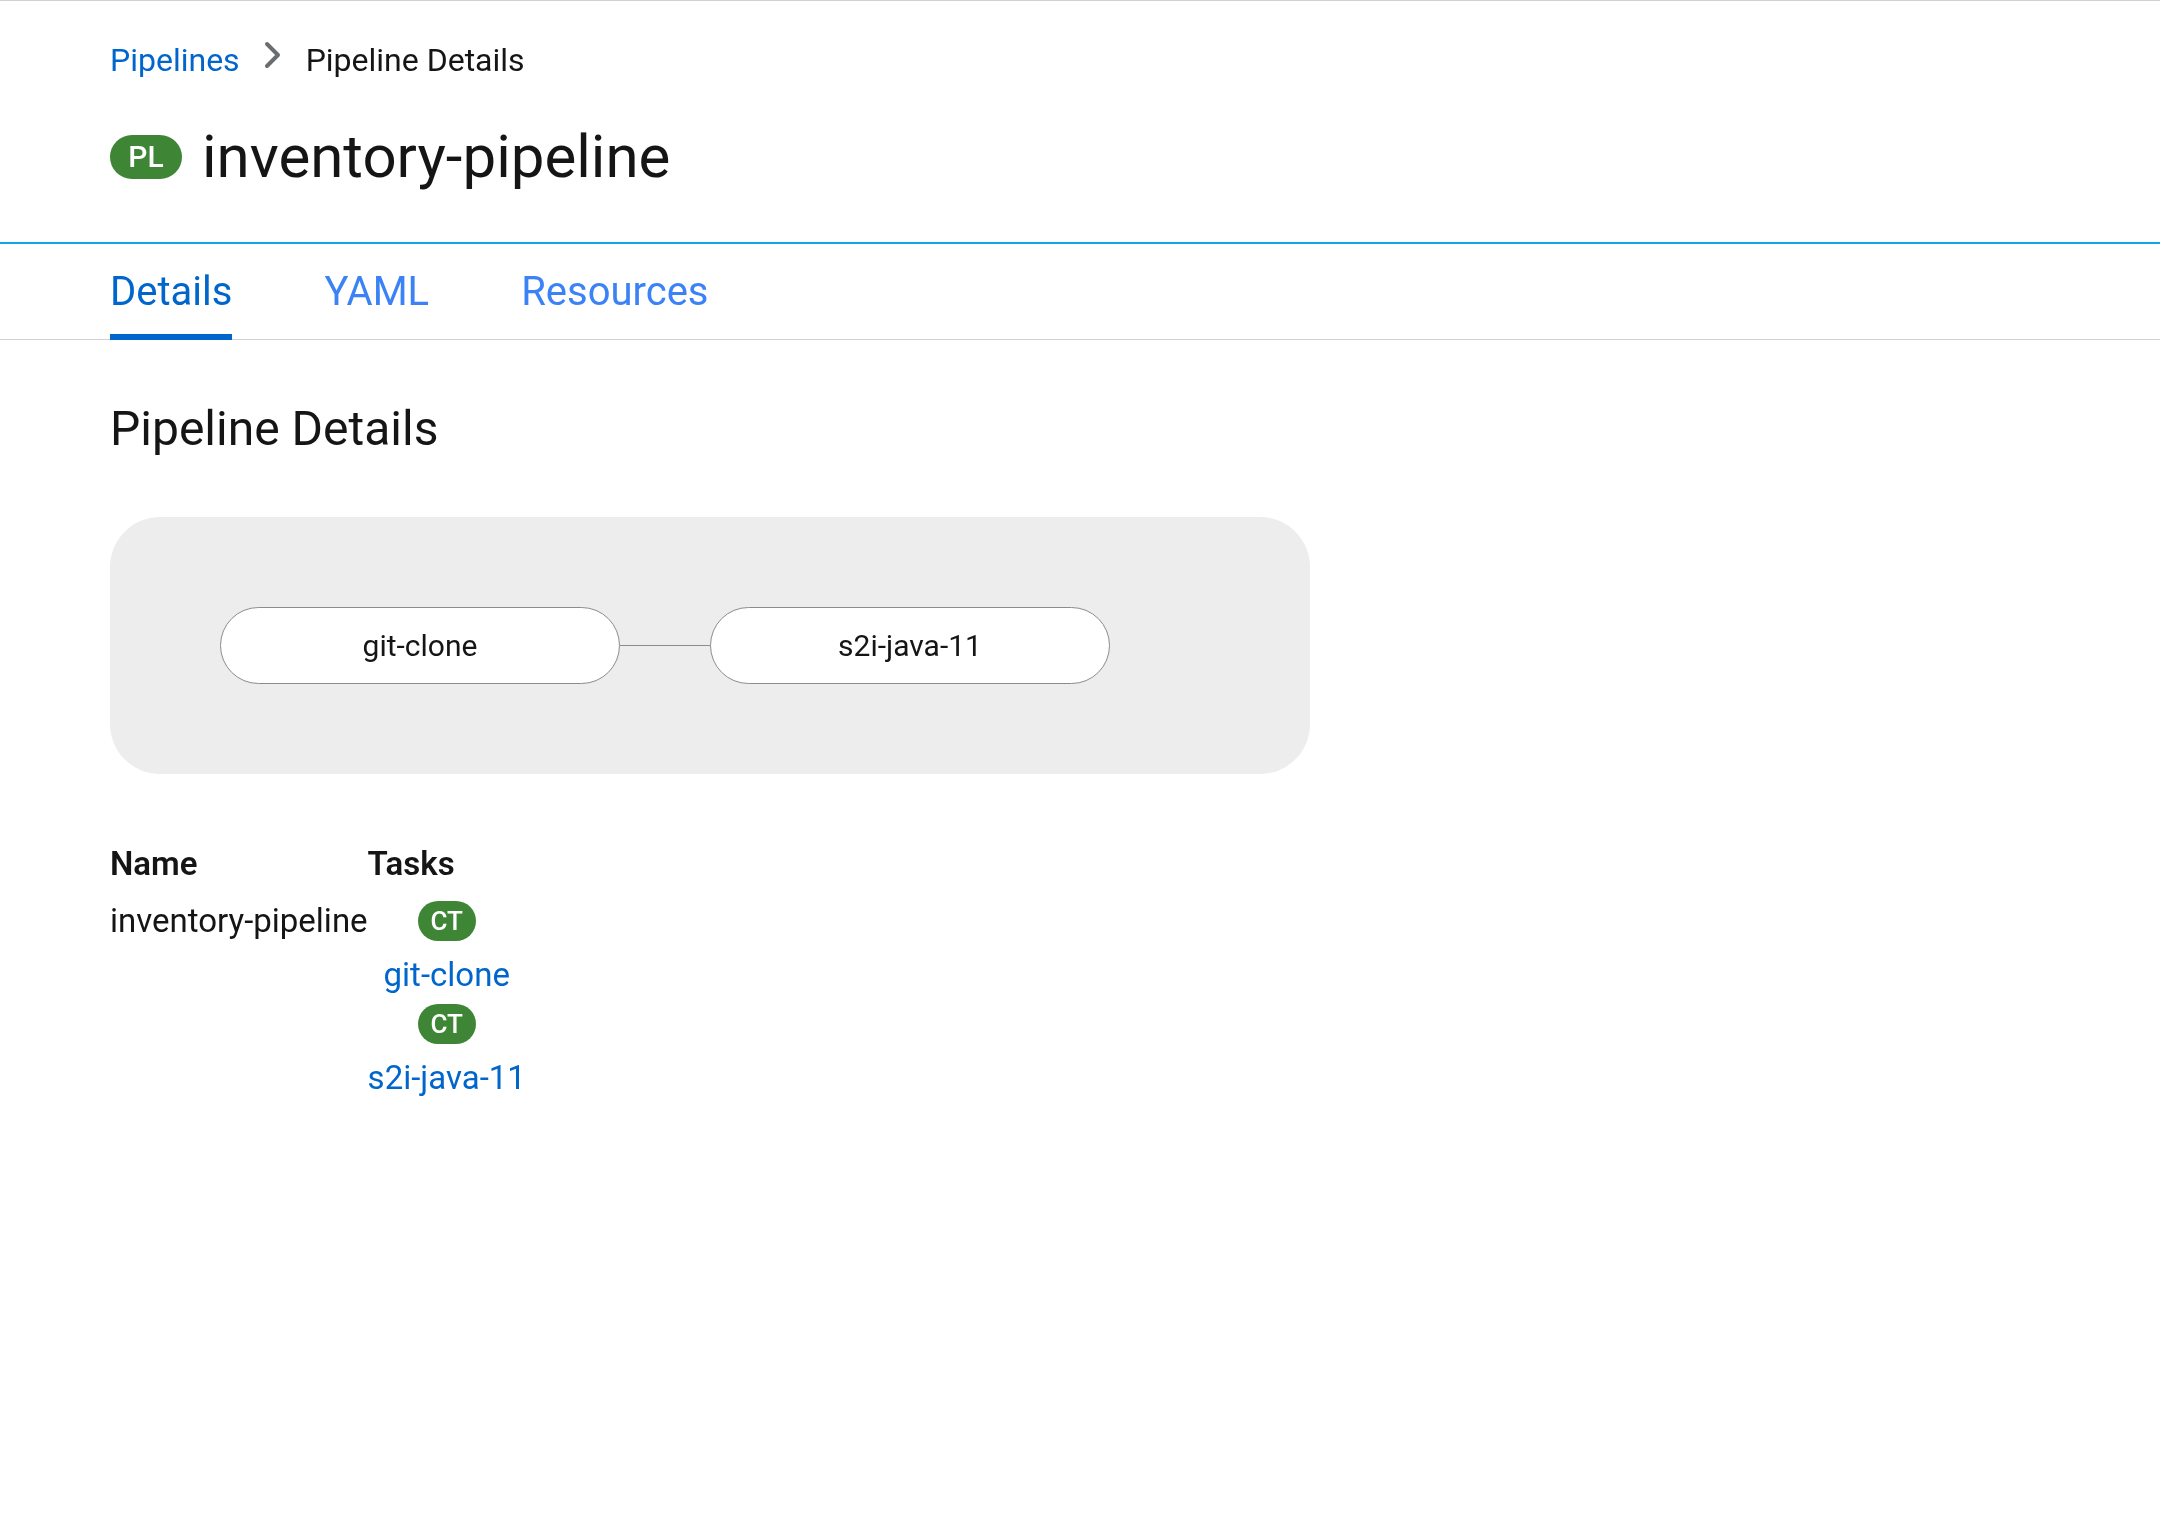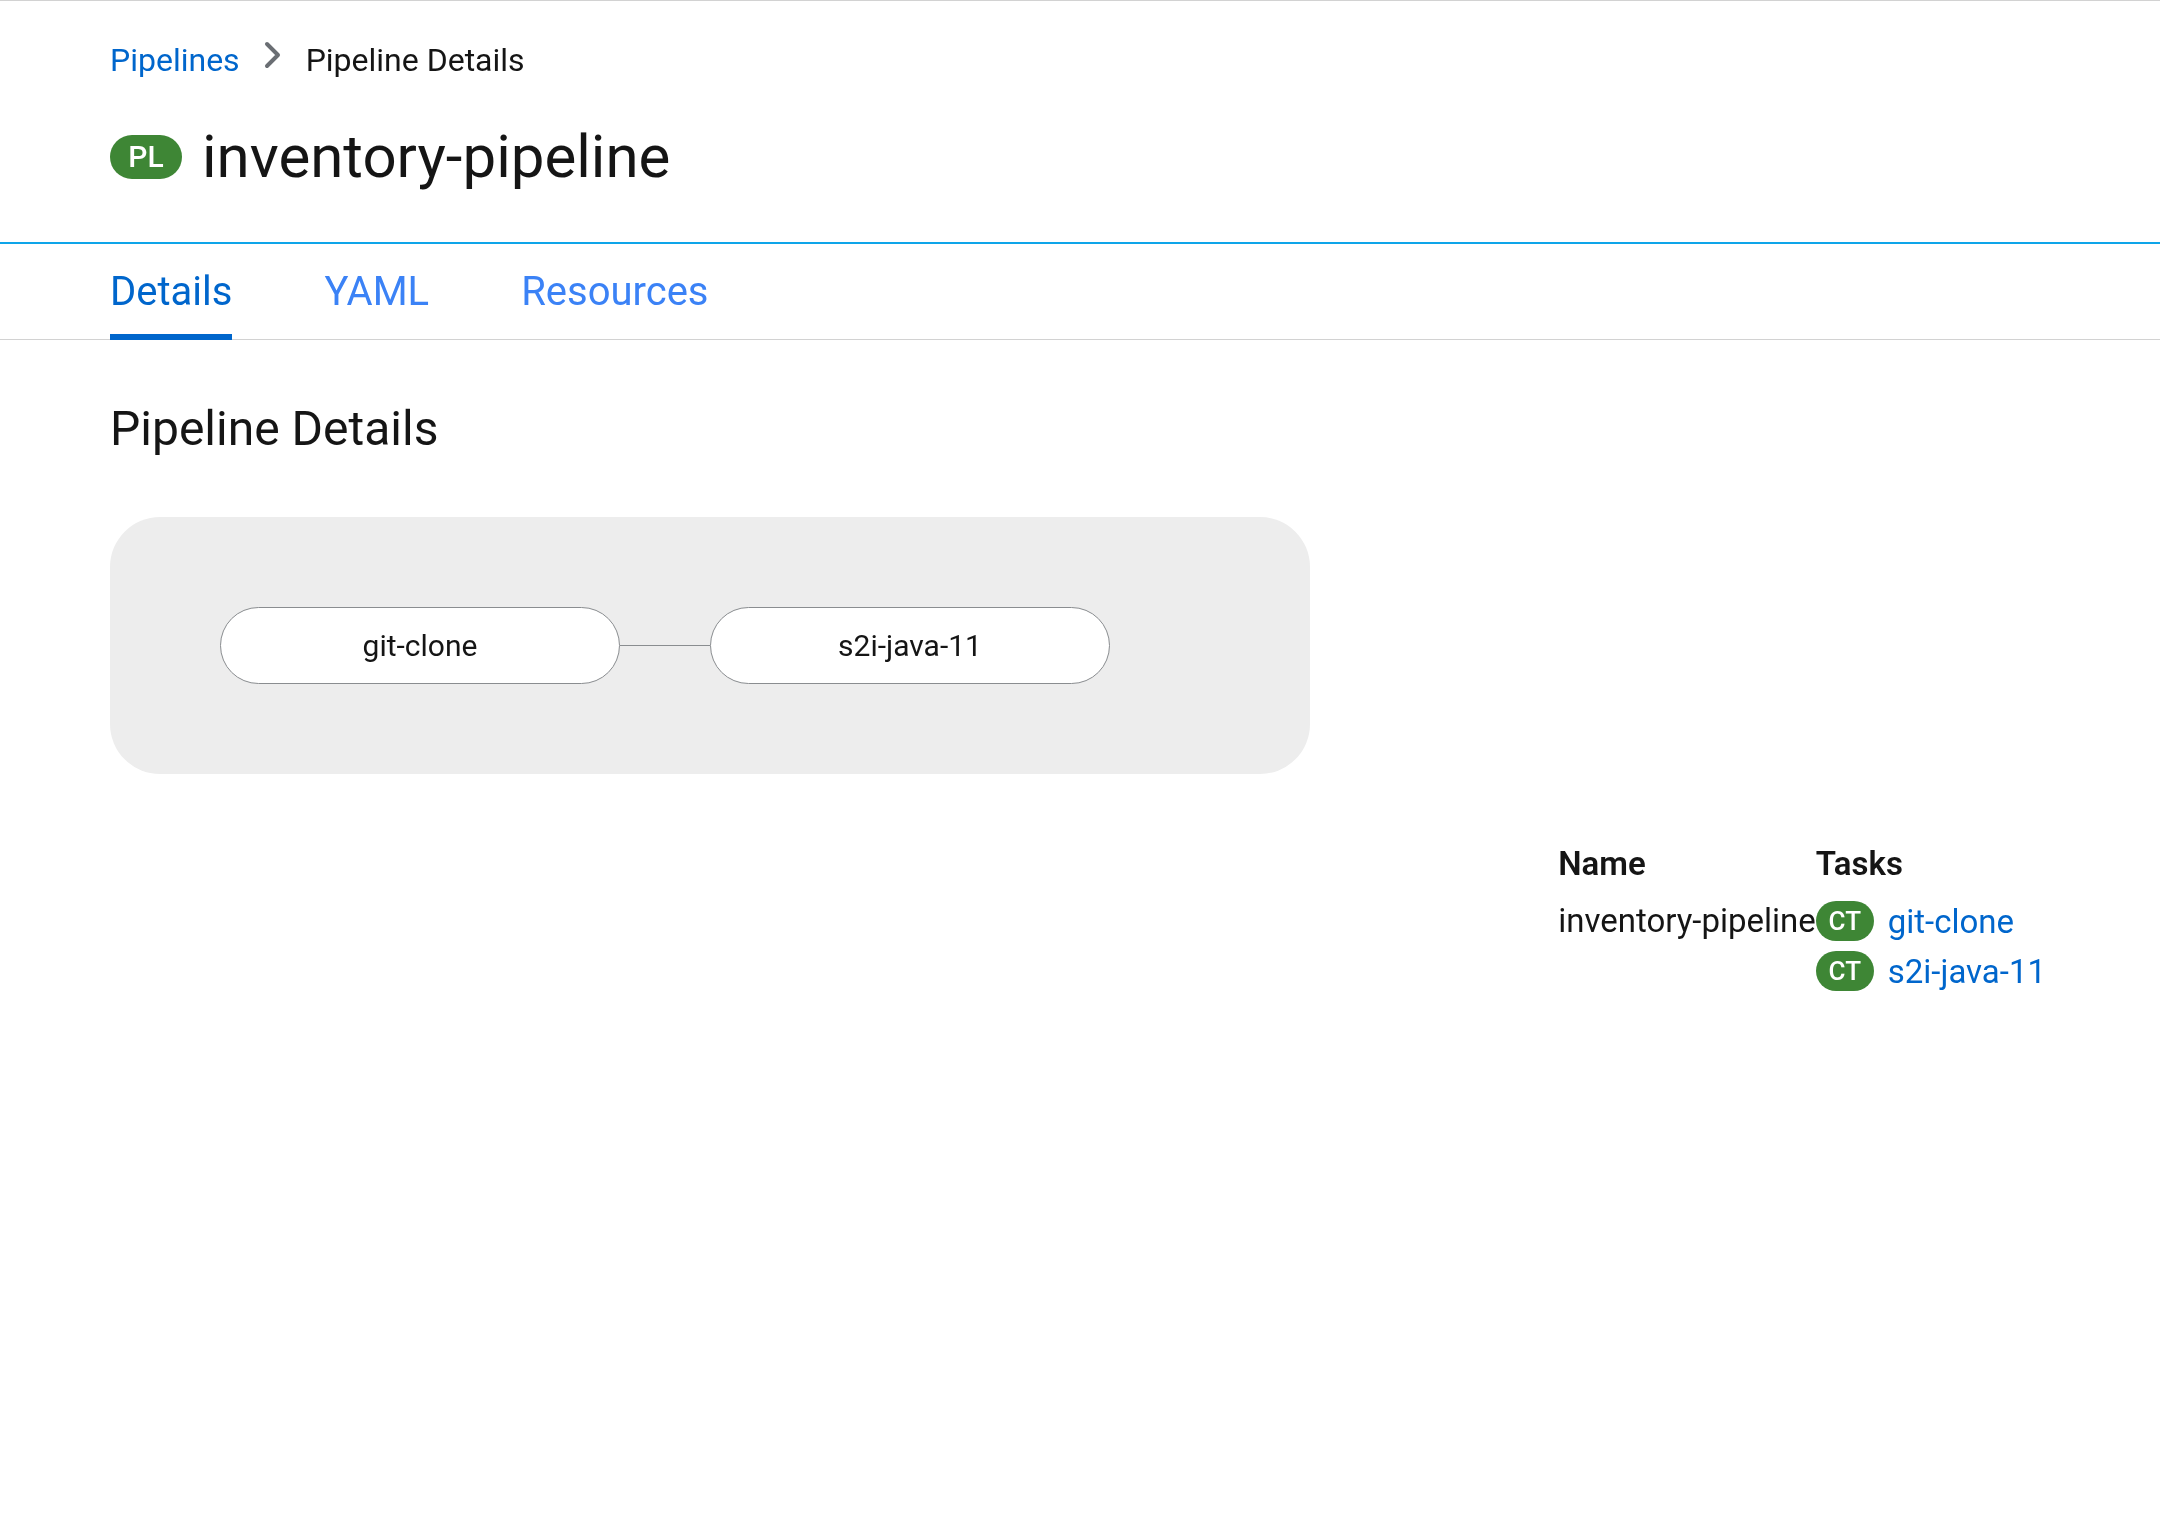--- a/index.html
+++ b/index.html
@@ -128,21 +128,21 @@
       font-size: 30px;
       color: #151515;
     }
     .connector {
       width: 90px;
       height: 1px;
       background: #8a8d90;
     }
     .details-columns {
       display: flex;
-      justify-content: flex-end;
+      justify-content: flex-start;
       width: 100%;
       padding-right: 4px;
     }
     .detail-col {
       display: flex;
       flex-direction: column;
     }
     .detail-label {
       font-size: 33px;
       font-weight: 600;
@@ -151,20 +151,21 @@
     }
     .detail-value {
       font-size: 33px;
       color: #151515;
     }
     .task-link-row {
       display: flex;
       align-items: center;
       gap: 14px;
       margin-bottom: 10px;
+      flex-direction: column;
     }
     .task-link {
       color: #0066cc;
       text-decoration: none;
       font-size: 33px;
     }
   </style>
 </head>
 <body>
 

